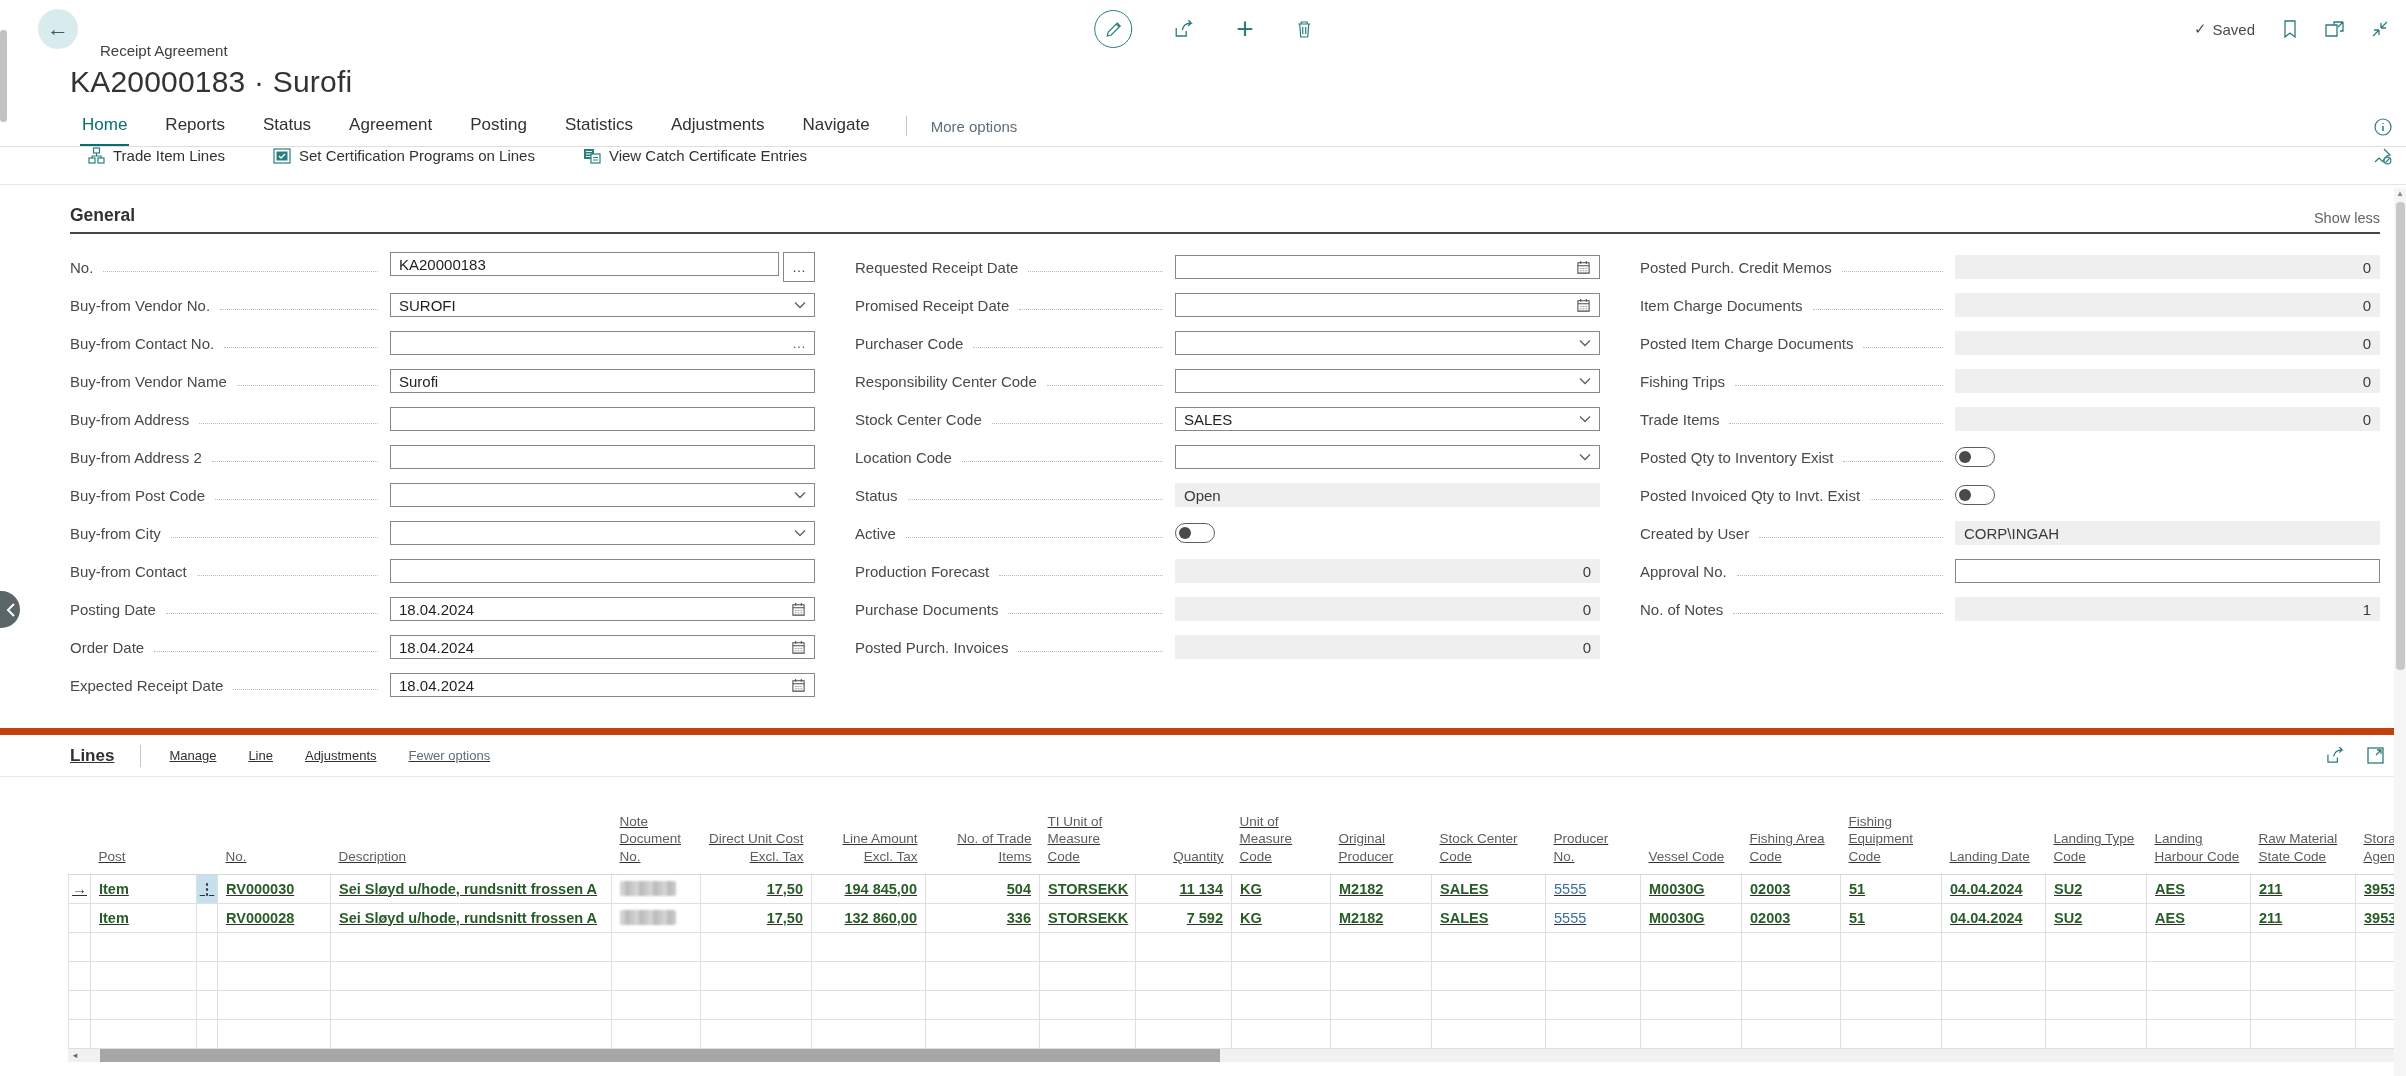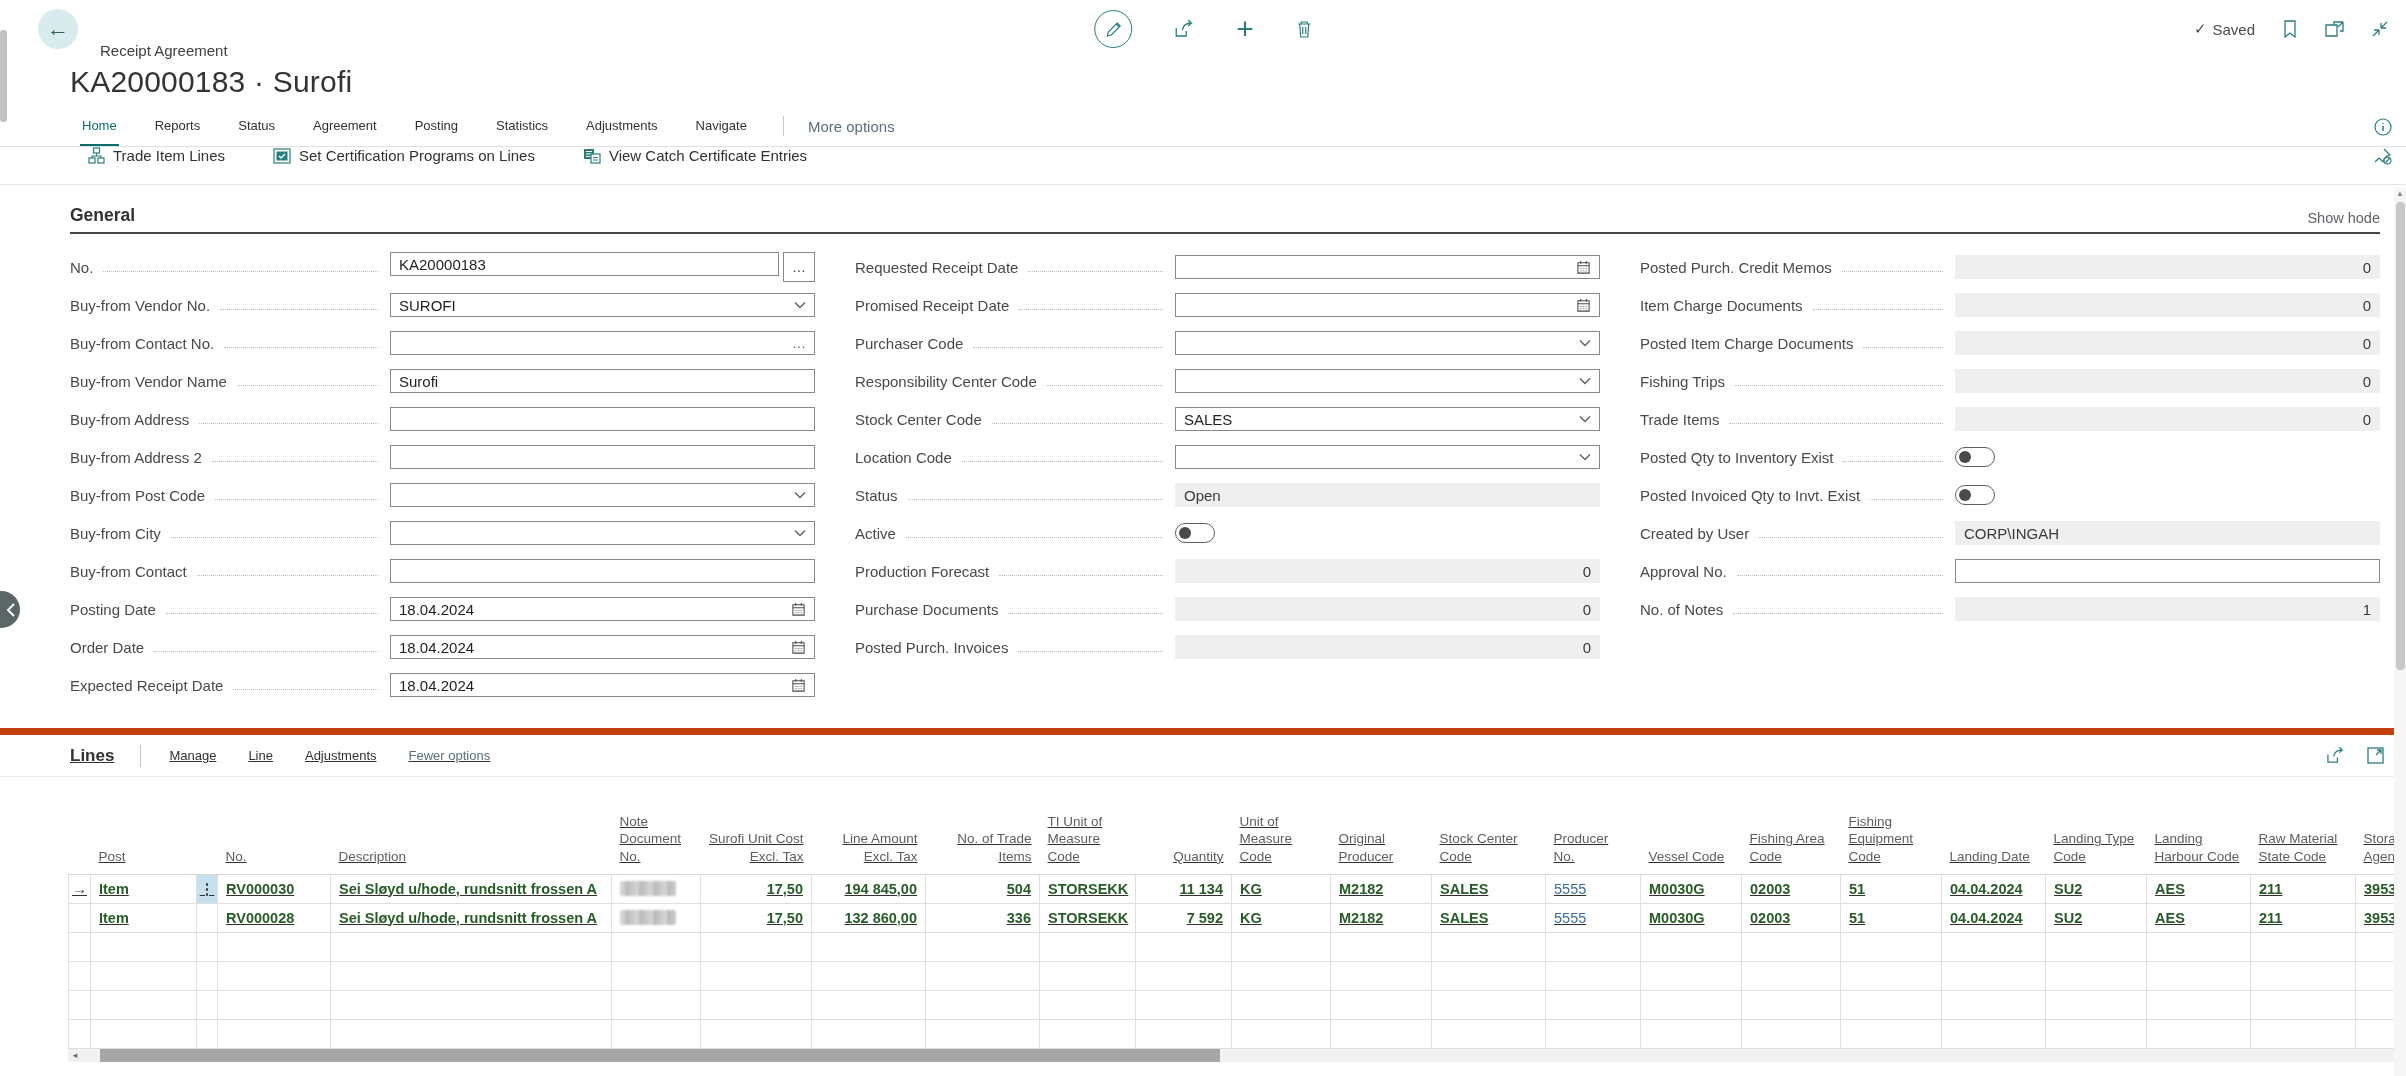--- a/index.html
+++ b/index.html
@@ -26,21 +26,21 @@
   .plus-glyph { font-size:30px; font-weight:300; color:#2a7d7d; line-height:1; }
   .top-right { margin-left:auto; display:flex; align-items:center; gap:28px; }
   .saved { font-size:15px; color:#494949; display:flex; gap:6px; align-items:center; }
 
   
   .title-row { height:48px; padding-left:70px; display:flex; align-items:center; }
   .page-title { font-size:30px; font-weight:300; color:#333; letter-spacing:0.2px; }
 
   
   .tabs { height:41px; display:flex; align-items:stretch; padding-left:80px; border-bottom:1px solid #e1dfdd; position:relative; }
-  .tab { font-size:13px; color:#323130; display:flex; align-items:center; padding:0 2px; margin-right:34px;
+  .tab { font-size:17px; color:#323130; display:flex; align-items:center; padding:0 2px; margin-right:34px;
     border-bottom:2px solid transparent; cursor:pointer; }
   .tab.active { color:#0b6e6e; border-bottom-color:#0b6e6e; }
   .tab-divider { width:1px; background:#c8c6c4; margin:10px 24px 10px 0; }
   .more-options { font-size:15px; color:#5b6e79; display:flex; align-items:center; cursor:pointer; }
   .tabs-right { position:absolute; right:14px; top:0; height:41px; display:flex; align-items:center; }
 
   
   .actions { height:38px; display:flex; align-items:flex-start; gap:48px; padding-left:88px; border-bottom:1px solid #e8e6e4; position:relative; }
   .action { display:flex; align-items:center; gap:8px; font-size:15px; color:#323130; cursor:pointer; }
   .actions-right { position:absolute; right:14px; display:flex; align-items:center; }
@@ -227,21 +227,21 @@
             <circle cx="13.5" cy="13.5" r="3.4" fill="#fff" stroke="#2a7d7d" stroke-width="1.1"></circle>
             <path d="M11.5 15.5 l4-4" stroke="#2a7d7d" stroke-width="1.1"></path>
           </svg>
       </div>
     </div>
   </div>
 
   <div class="general">
     <div class="sec-head">
       <span class="sec-title">General</span>
-      <span class="show-less">Show hode</span>
+      <span class="show-less">Show less</span>
     </div>
     <div class="fields">
 
       <div>
         <div class="frow">
           <span class="flabel">No.</span>
             <span class="leader"></span>
           <div class="fctrl">
               <div class="box">
                 <span class="val">KA20000183</span>
@@ -675,21 +675,21 @@
             <col style="width:85px">
         </colgroup>
         <thead>
           <tr>
             <th></th>
             <th><span>Post</span></th>
             <th></th>
             <th><span>No.</span></th>
             <th><span>Description</span></th>
             <th><span>Note Document No.</span></th>
-            <th class="r"><span>Surofi Unit Cost Excl. Tax</span></th>
+            <th class="r"><span>Direct Unit Cost Excl. Tax</span></th>
             <th class="r"><span>Line Amount Excl. Tax</span></th>
             <th class="r"><span>No. of Trade Items</span></th>
             <th><span>TI Unit of Measure Code</span></th>
             <th class="r"><span>Quantity</span></th>
             <th><span>Unit of Measure Code</span></th>
             <th><span>Original Producer</span></th>
             <th><span>Stock Center Code</span></th>
             <th><span>Producer No.</span></th>
             <th><span>Vessel Code</span></th>
             <th><span>Fishing Area Code</span></th>

